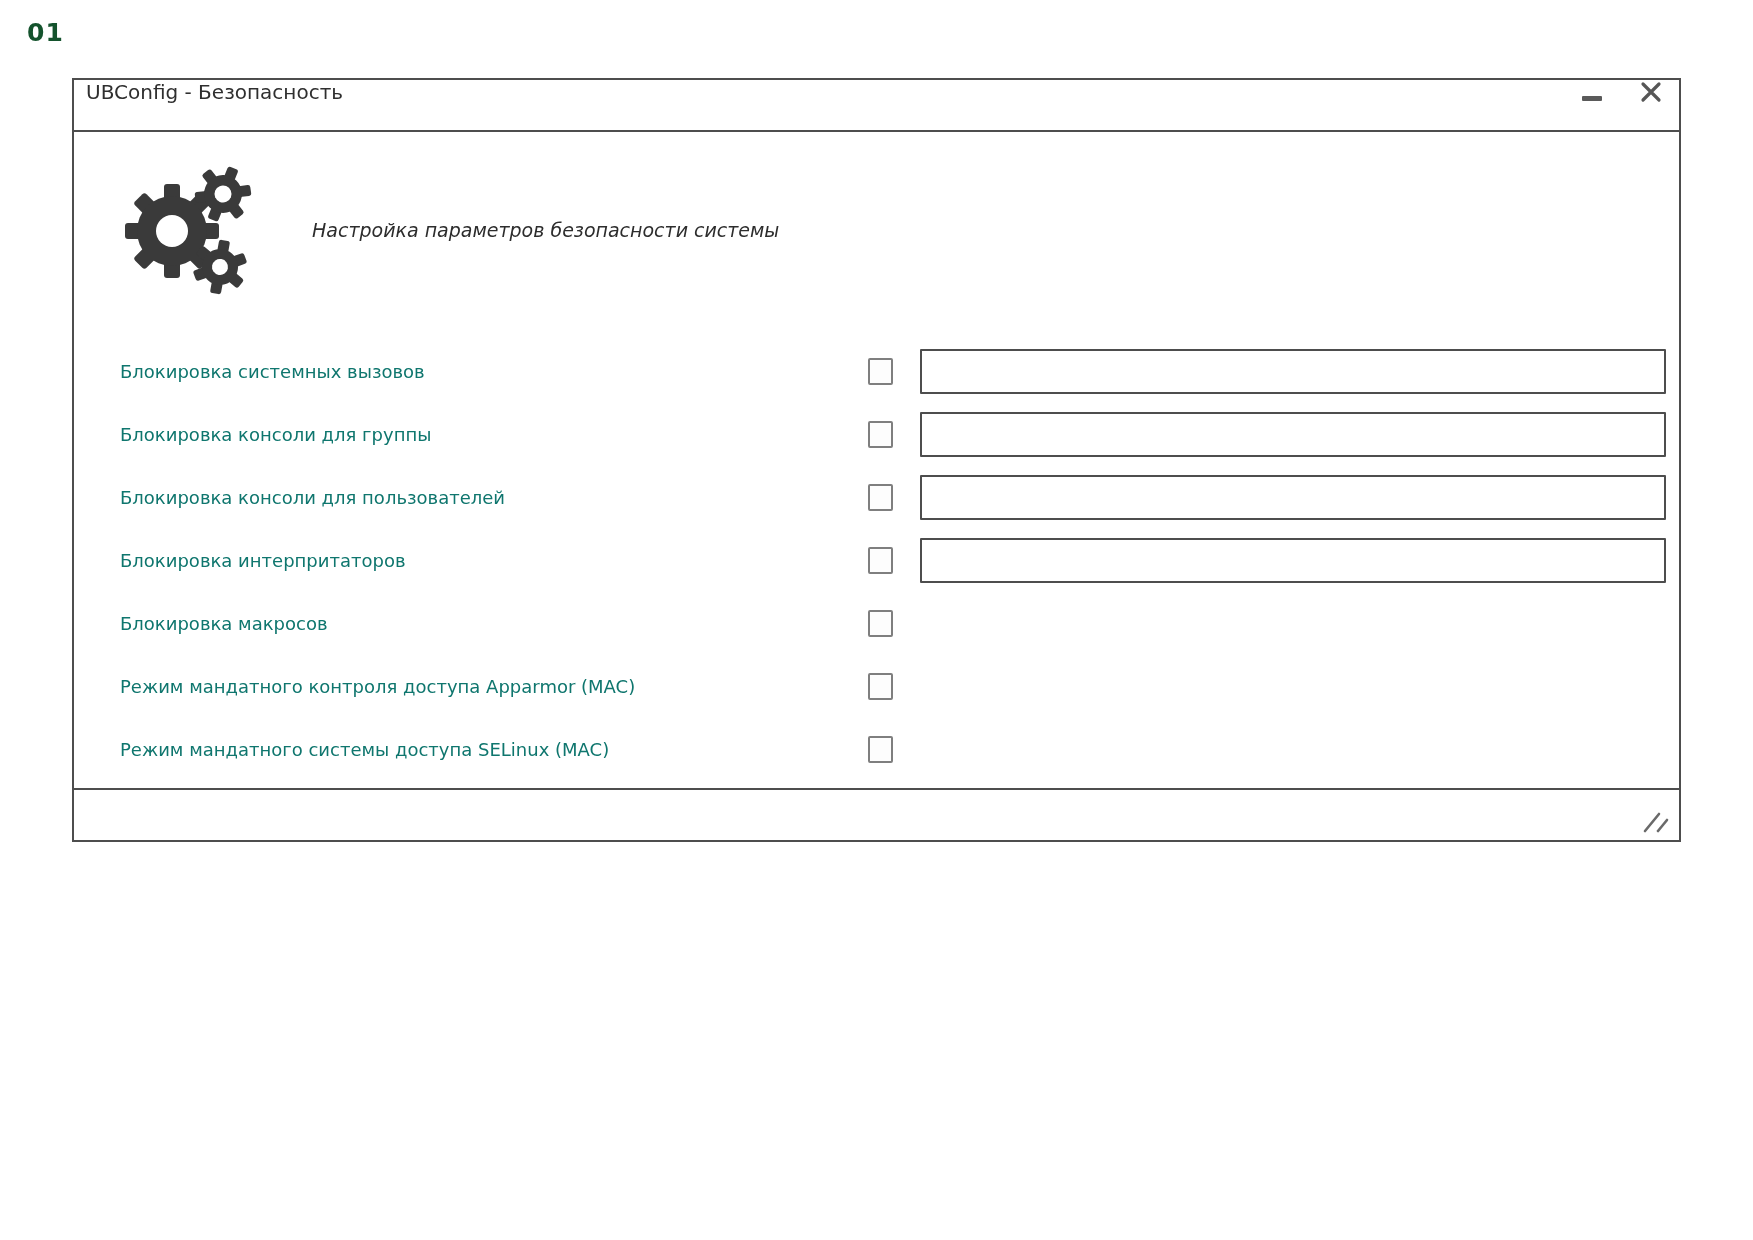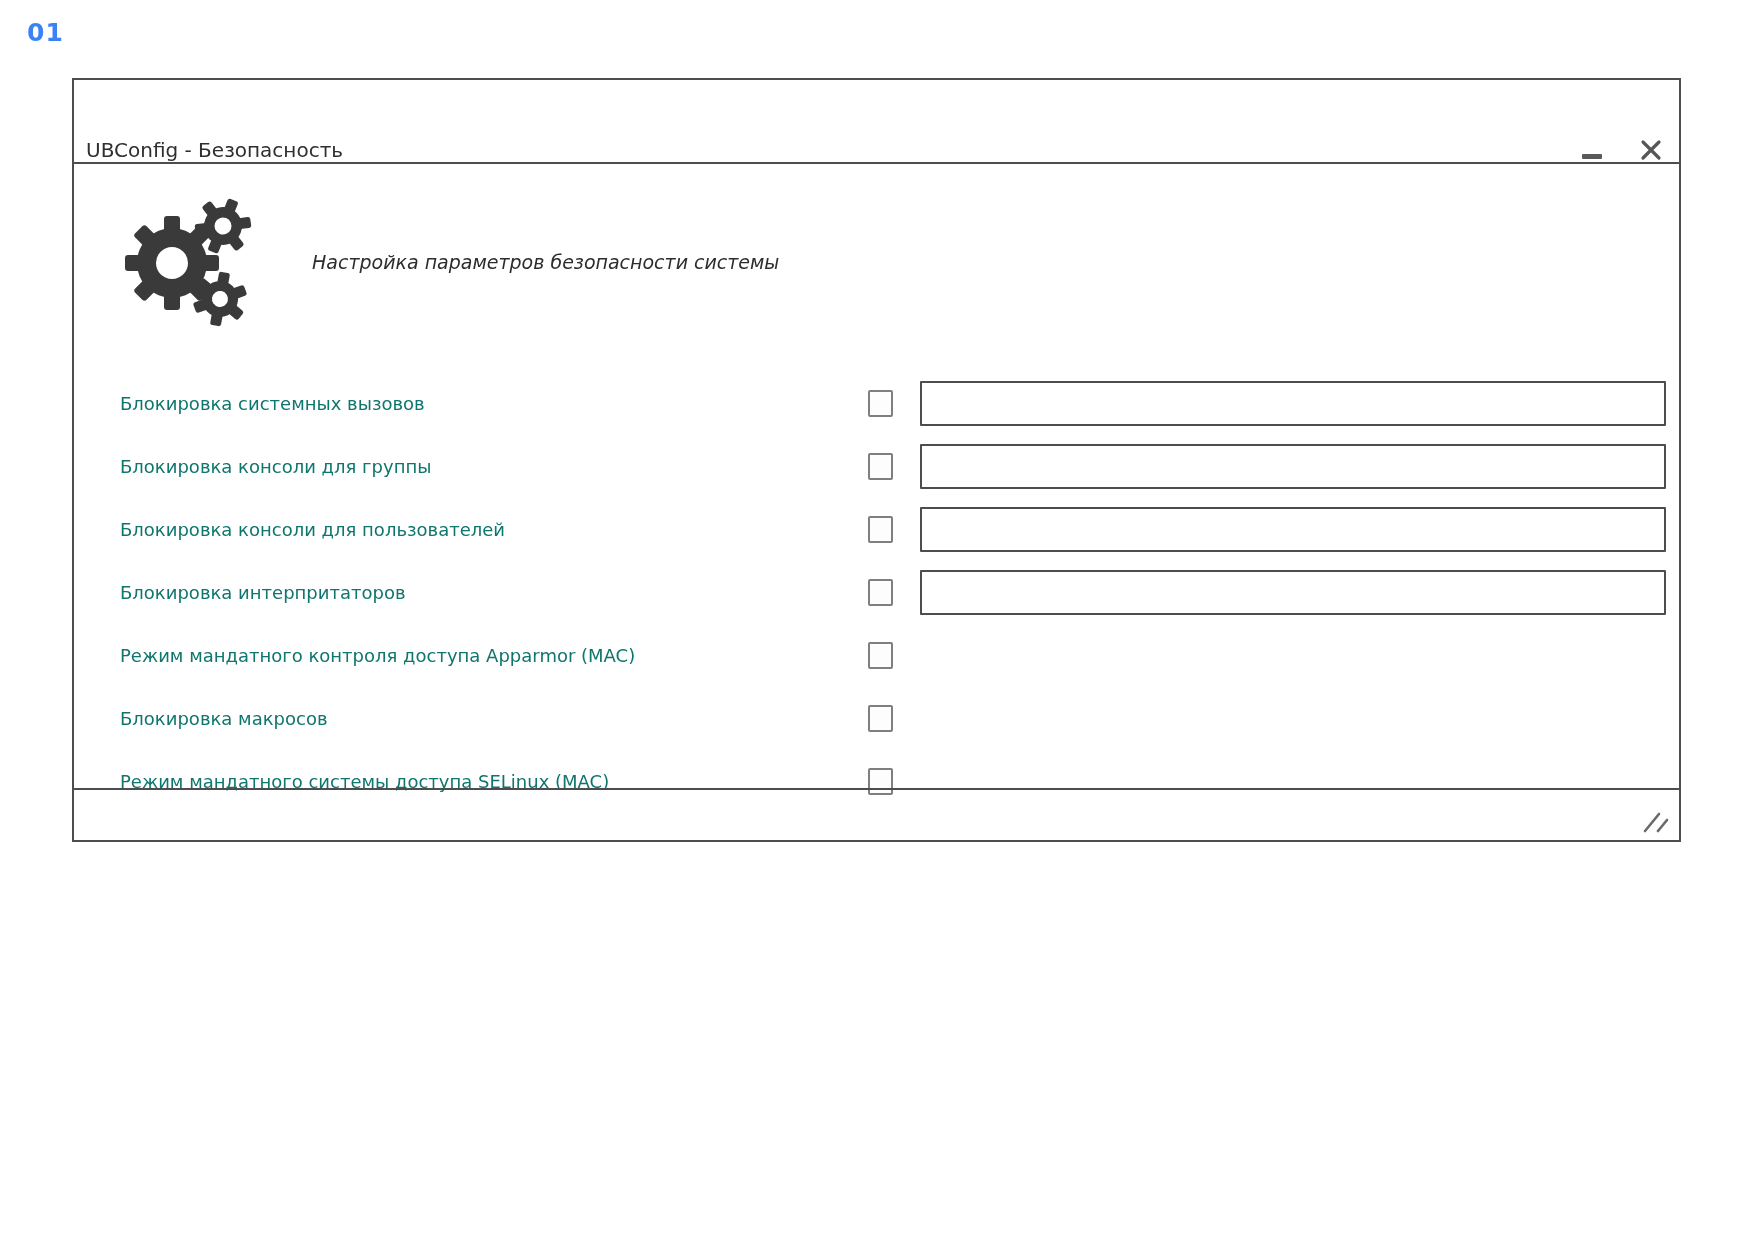--- a/index.html
+++ b/index.html
@@ -5,39 +5,38 @@
   html, body { margin:0; padding:0; background:#ffffff; }
   .page {
     position:relative;
     width:1753px; height:1240px;
     background:#ffffff;
     font-family:"DejaVu Sans", "Liberation Sans", sans-serif;
     overflow:hidden;
   }
   .slide-number {
     position:absolute; left:27px; top:18px;
-    font-size:25px; font-weight:bold; color:#3b82f6;
+    font-size:25px; font-weight:bold; color:#14532d;
     letter-spacing:1px;
   }
   
   .window {
     position:absolute; left:72px; top:78px;
     width:1609px; height:764px;
     border:2px solid #4d4d4d;
     background:#ffffff;
     box-sizing:border-box;
     display:flex; flex-direction:column;
   }
   .titlebar {
     flex:0 0 50px;
     border-bottom:2px solid #4d4d4d;
-    display:flex; align-items:flex-end; justify-content:space-between;
+    display:flex; align-items:flex-start; justify-content:space-between;
     padding:0 16px 0 12px;
     box-sizing:content-box;
-    margin-top:32px;
   }
   .window-title { font-size:20px; color:#2f2f2f; }
   .controls { display:flex; align-items:center; gap:36px; }
   .btn { display:flex; align-items:center; justify-content:center; cursor:default; }
   .min-btn { width:22px; height:22px; }
   .min-glyph { width:20px; height:5px; background:#5a5a5a; border-radius:1px; margin-top:13px; }
   .close-btn { width:24px; height:24px; }
   
   .content { flex:1 1 auto; position:relative; }
   .header-block {
@@ -168,26 +167,26 @@
           <input class="text-input" type="text" value="" style="">
         </div>
 
         <div class="row">
           <span class="row-label">Блокировка интерпритаторов</span>
           <span class="checkbox" role="checkbox" aria-checked="false"></span>
           <input class="text-input" type="text" value="" style="">
         </div>
 
         <div class="row">
+          <span class="row-label">Блокировка макросов</span>
+          <span class="checkbox" role="checkbox" aria-checked="false"></span>
+        </div>
+
+        <div class="row">
           <span class="row-label">Режим мандатного контроля доступа Apparmor (MAC)</span>
-          <span class="checkbox" role="checkbox" aria-checked="false"></span>
-        </div>
-
-        <div class="row">
-          <span class="row-label">Блокировка макросов</span>
           <span class="checkbox" role="checkbox" aria-checked="false"></span>
         </div>
 
         <div class="row">
           <span class="row-label">Режим мандатного системы доступа SELinux (MAC)</span>
           <span class="checkbox" role="checkbox" aria-checked="false"></span>
         </div>
 
       </div>
     </div>

